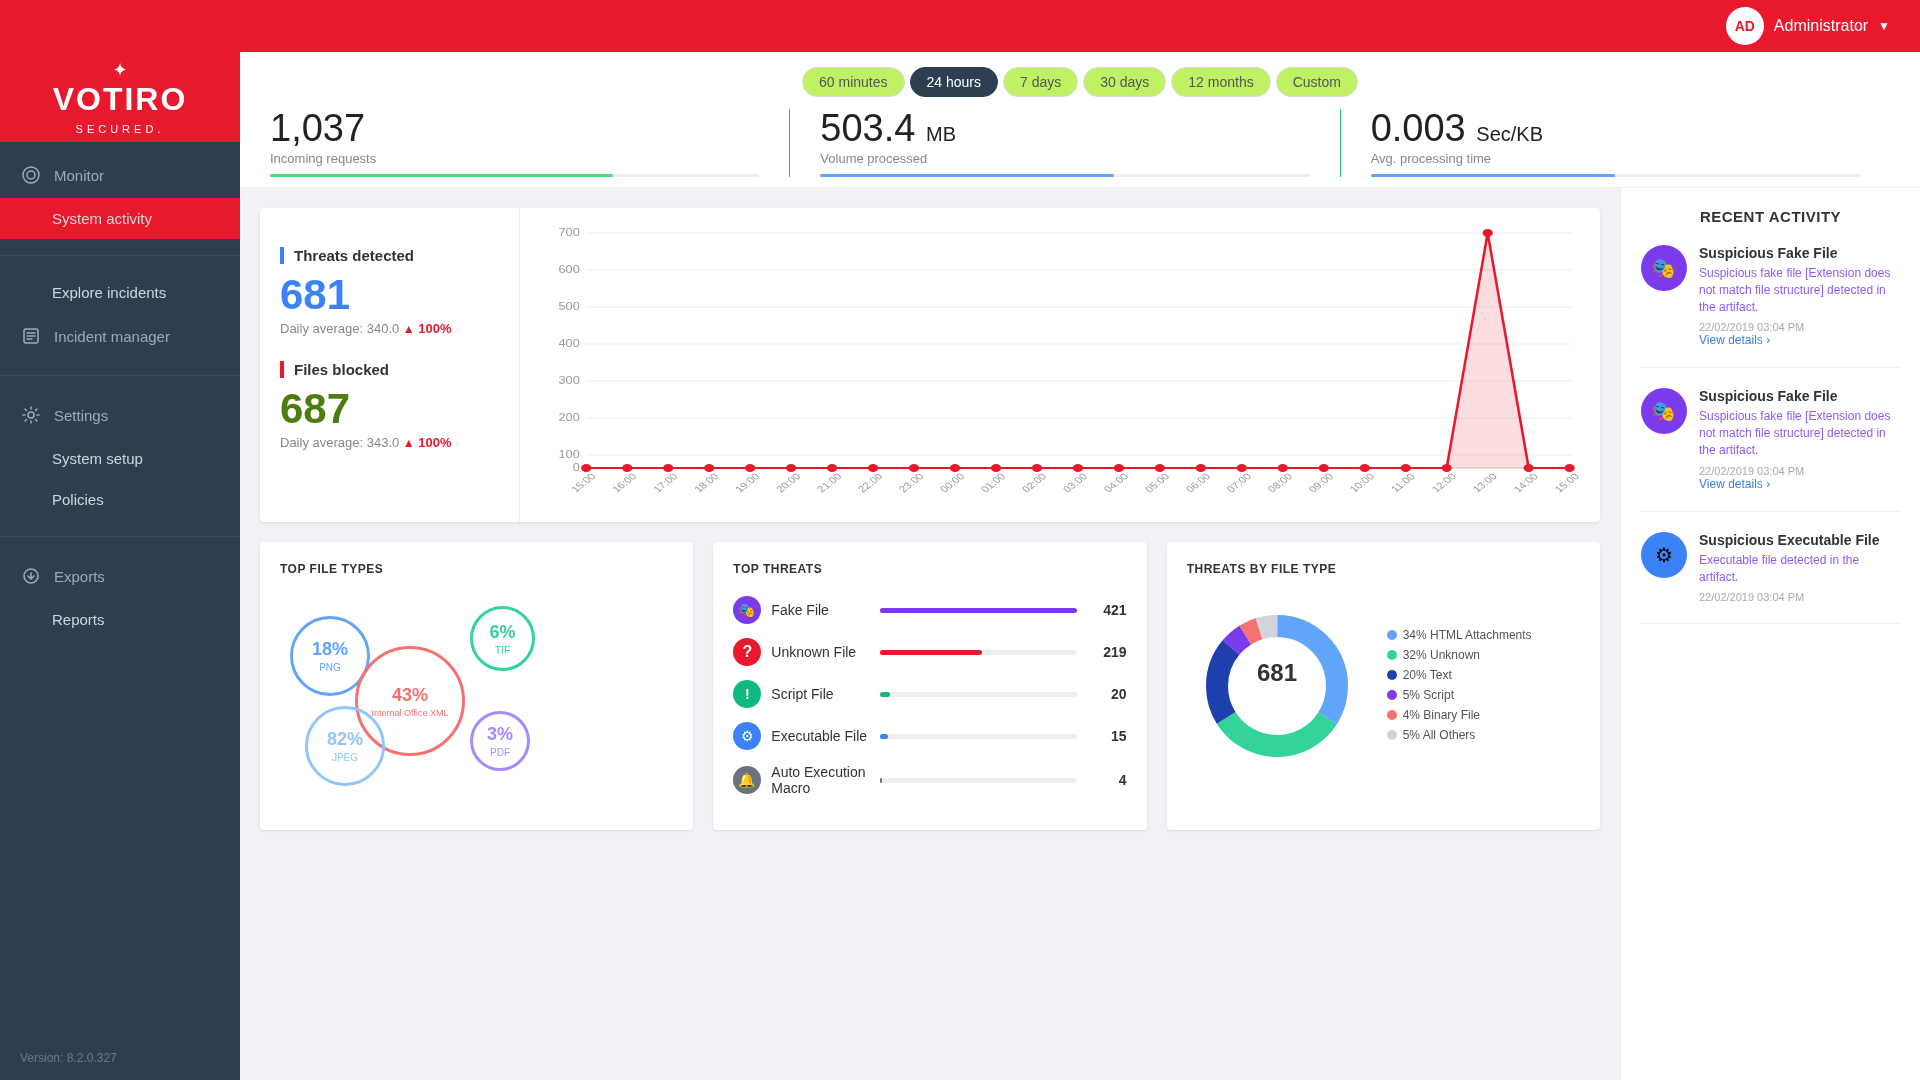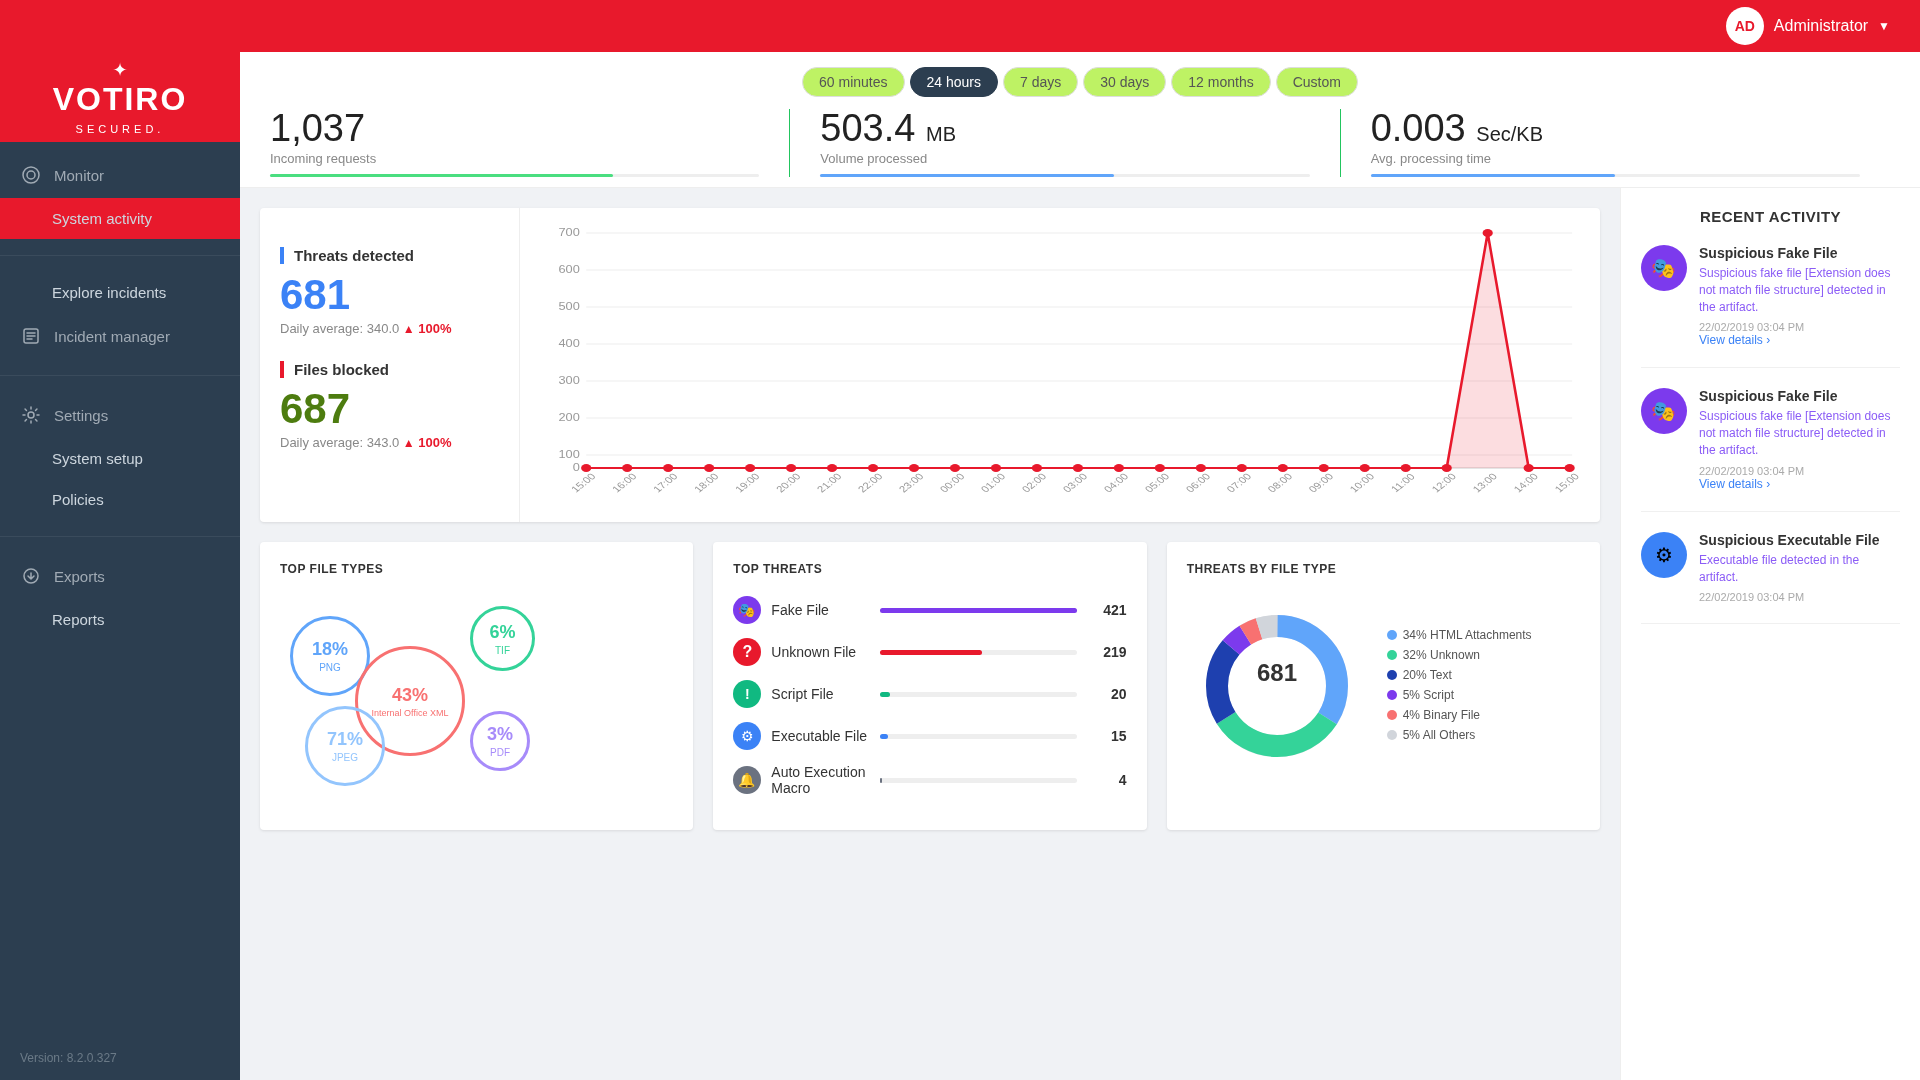--- a/index.html
+++ b/index.html
@@ -355,21 +355,21 @@
                 <div class="bubble-pct">43%</div>
                 <div class="bubble-label" style="font-size:9px;text-align:center;">Internal Office XML</div>
               </div>
 
               <div class="bubble" style="width:65px;height:65px;background:transparent;border:3px solid #34d399;color:#34d399;left:190px;top:10px;">
                 <div class="bubble-pct">6%</div>
                 <div class="bubble-label">TIF</div>
               </div>
 
               <div class="bubble" style="width:80px;height:80px;background:transparent;border:3px solid #93c5fd;color:#93c5fd;left:25px;top:110px;">
-                <div class="bubble-pct">71%</div>
+                <div class="bubble-pct">82%</div>
                 <div class="bubble-label">JPEG</div>
               </div>
 
               <div class="bubble" style="width:60px;height:60px;background:transparent;border:3px solid #a78bfa;color:#a78bfa;left:190px;top:115px;">
                 <div class="bubble-pct">3%</div>
                 <div class="bubble-label">PDF</div>
               </div>
             </div>
           </div>
 

